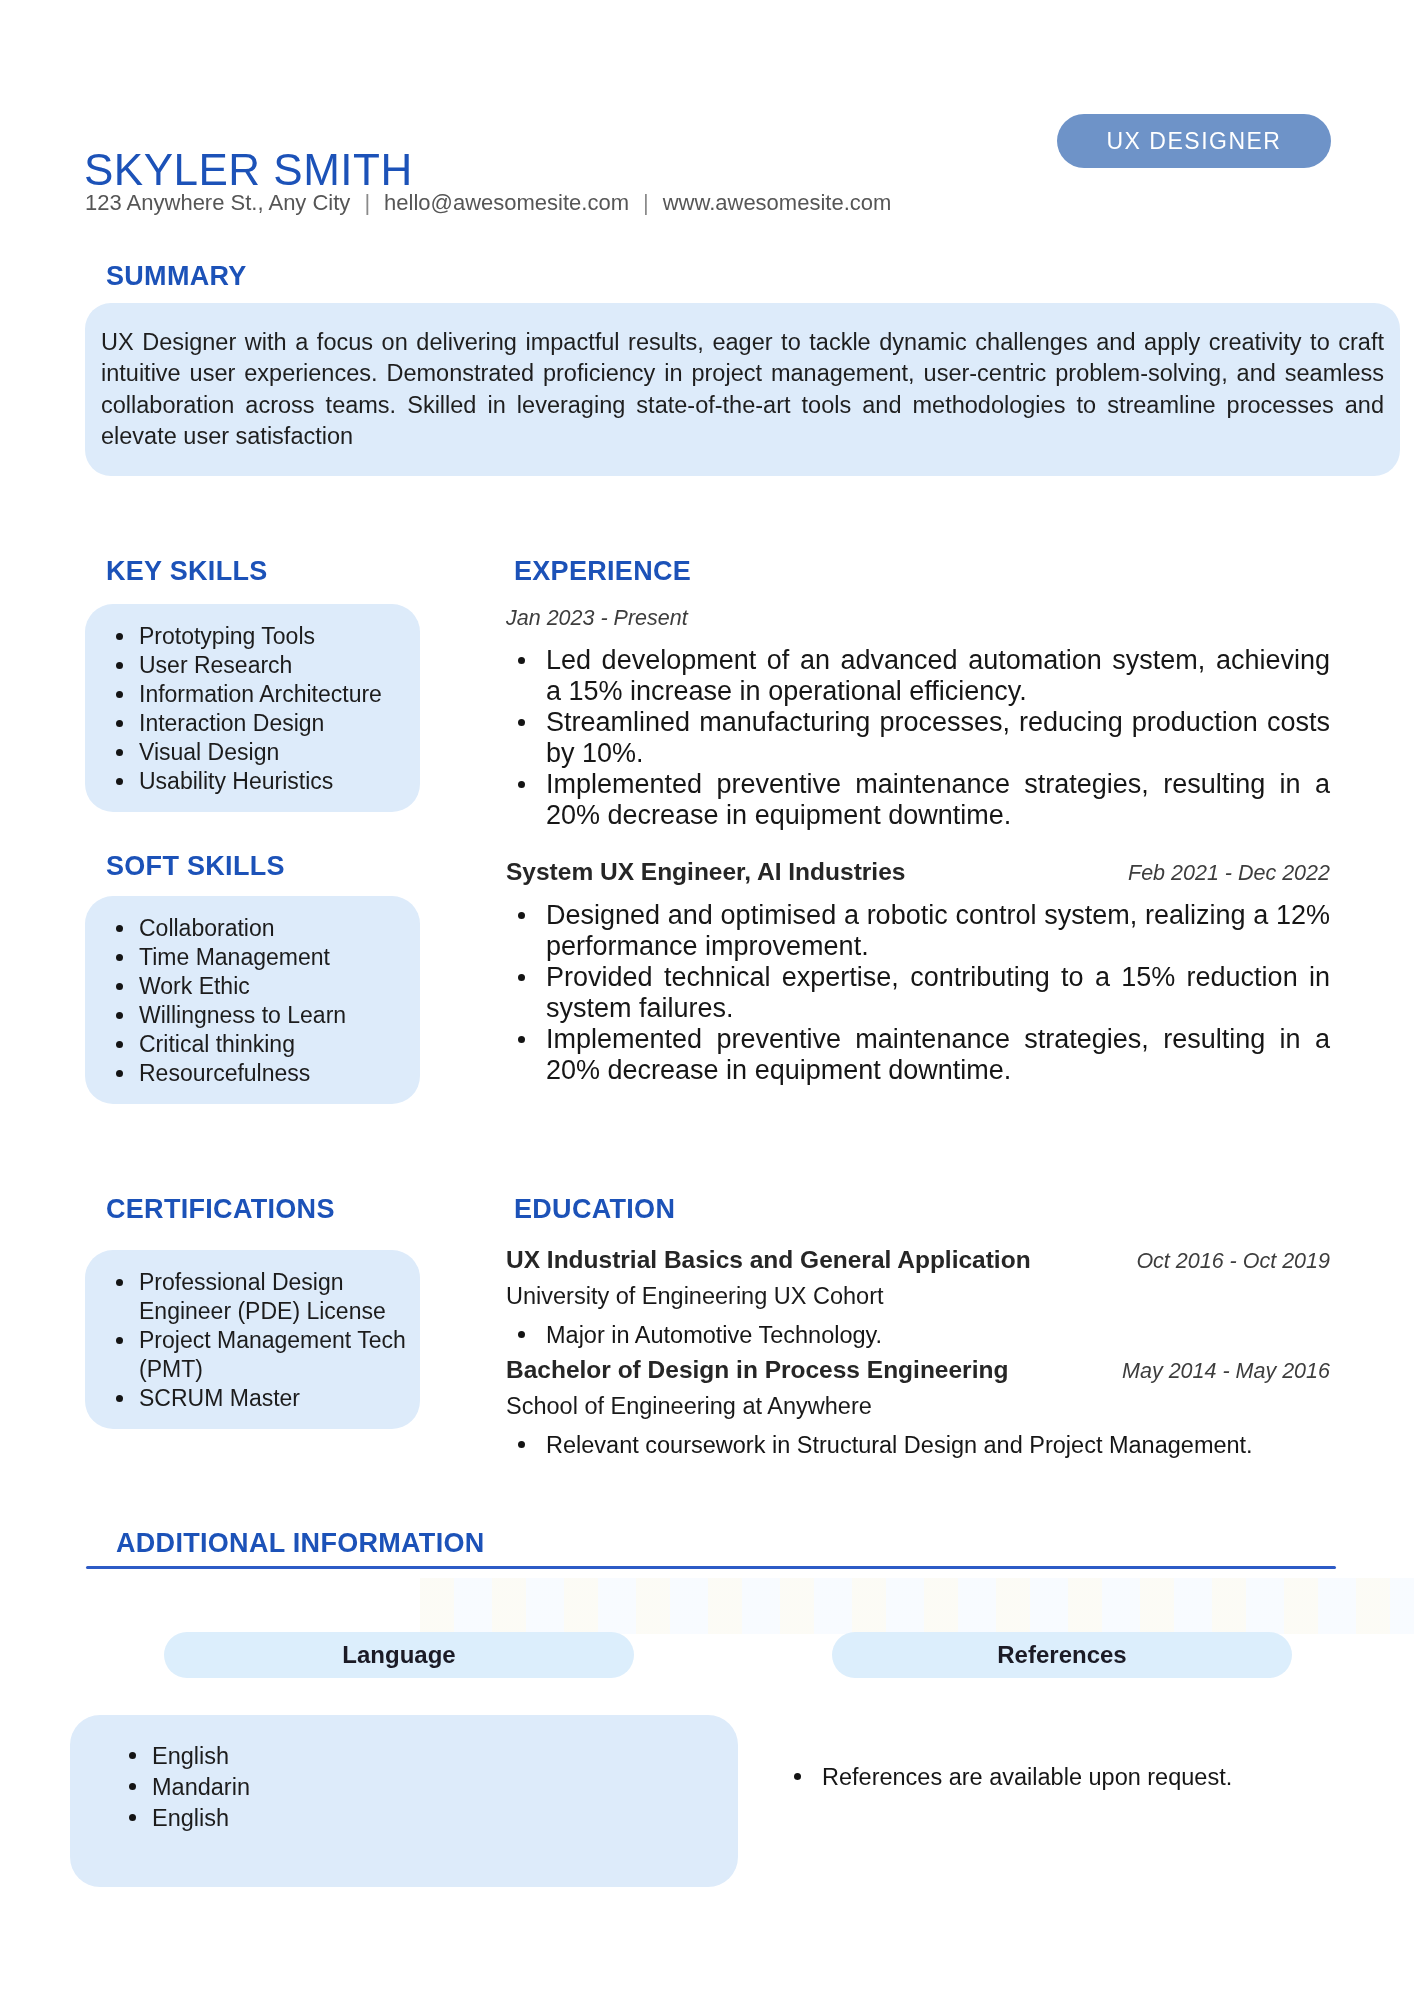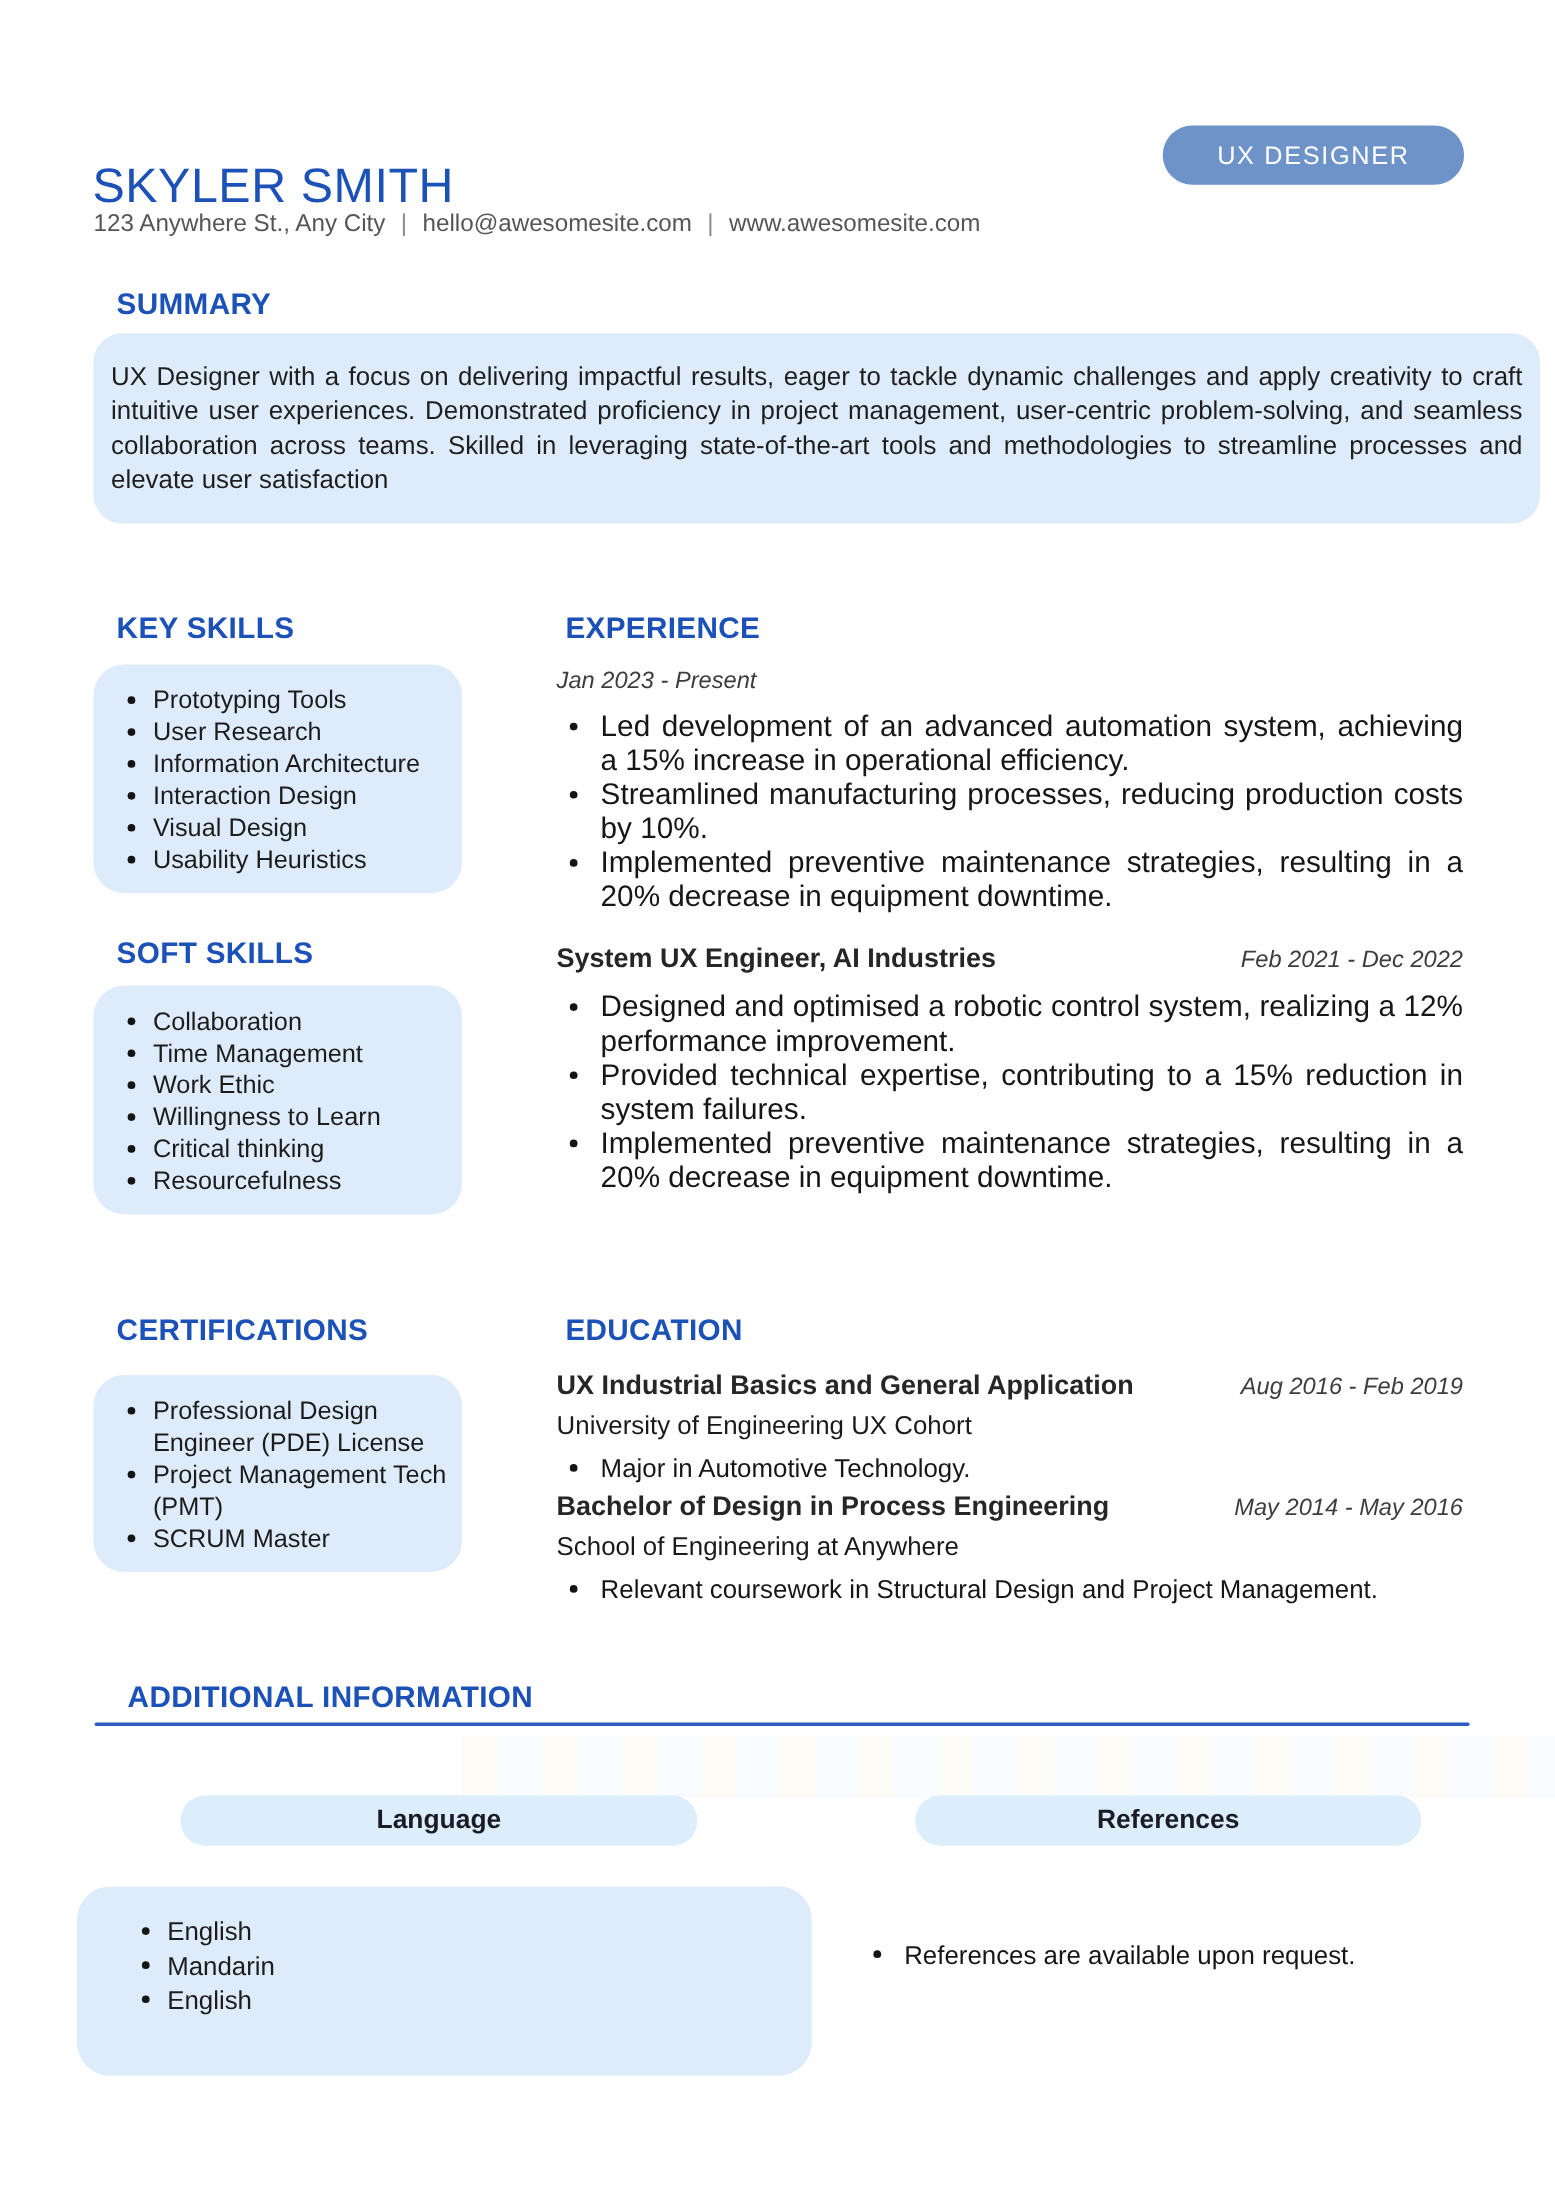--- a/index.html
+++ b/index.html
@@ -152,21 +152,21 @@
       <li>Provided technical expertise, contributing to a 15% reduction in system failures.</li>
       <li>Implemented preventive maintenance strategies, resulting in a 20% decrease in equipment downtime.</li>
     </ul>
   </div>
 
   <div class="abs h-sec ed-head">EDUCATION</div>
 
   <div class="abs entry edu1">
     <div class="entry-head">
       <span class="entry-title">UX Industrial Basics and General Application</span>
-      <span class="entry-date">Aug 2016 - Feb 2019</span>
+      <span class="entry-date">Oct 2016 - Oct 2019</span>
     </div>
     <div class="school">University of Engineering UX Cohort</div>
     <ul class="edu">
       <li>Major in Automotive Technology.</li>
     </ul>
   </div>
 
   <div class="abs entry edu2">
     <div class="entry-head">
       <span class="entry-title">Bachelor of Design in Process Engineering</span>

